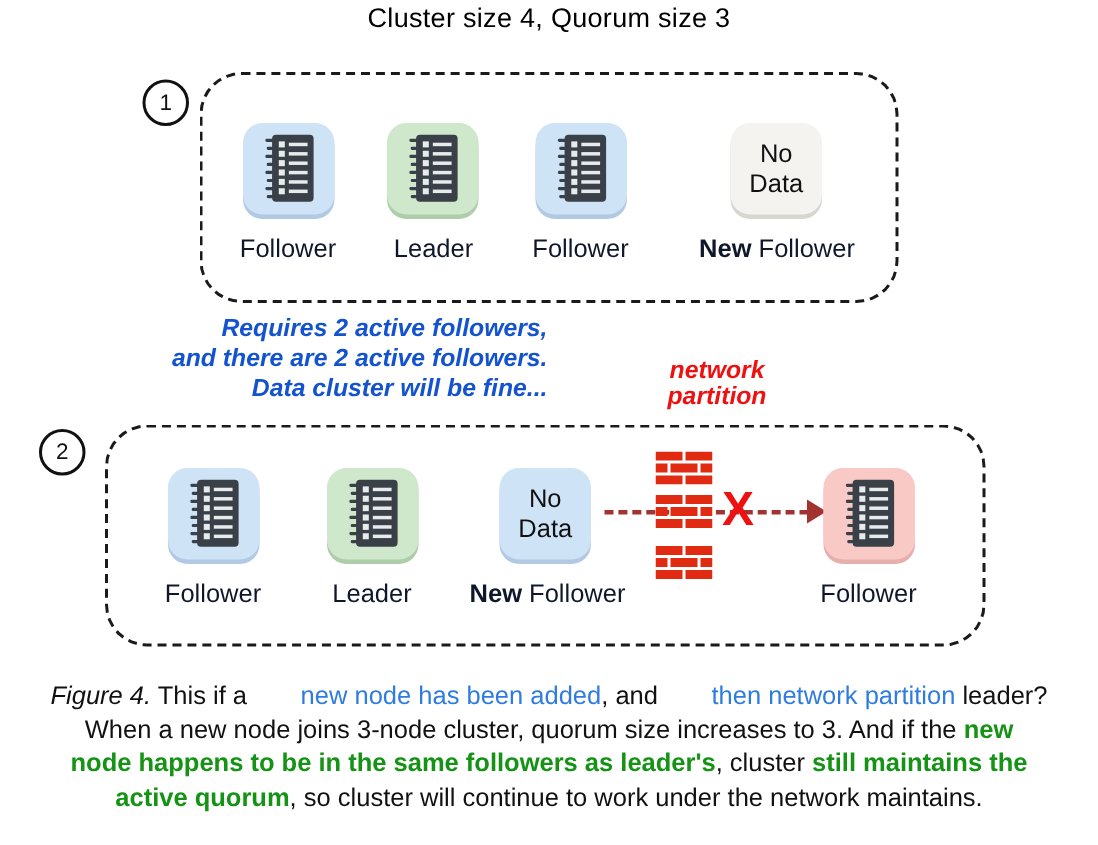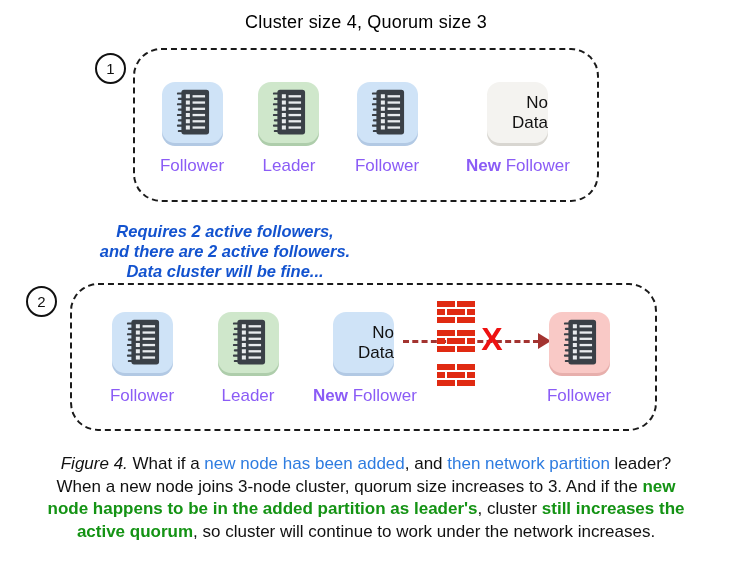--- a/index.html
+++ b/index.html
@@ -1,21 +1,21 @@
 <!DOCTYPE html>
 <html style="--node-blue: #cfe3f7; --node-green: #cfe7cb; --node-gray: #f4f3f0; --node-pink: #f9c9c6; --icon-dark: #3a4047; --note-blue: #1353cf; --alert-red: #ee1111; --arrow-dark-red: #a33330; --brick-red: #e02a12; --caption-blue: #2e7ce0; --caption-green: #149314;"><head>
 <meta charset="utf-8">
 <style>
   html,body{margin:0;padding:0;background:#fff;}
   .canvas{
     position:relative;width:732px;height:563px;background:#fff;overflow:hidden;
     font-family:"Liberation Sans", sans-serif;color:#111;
   }
   .title{
-    position:absolute;top:12px;left:0;right:0;text-align:center;
+    position:absolute;top:2px;left:0;right:0;text-align:center;
     font-size:18px;color:#000;letter-spacing:.2px;
   }
   .cluster-box{
     position:absolute;border:2px dashed #1a1a1a;border-radius:28px;background:transparent;
   }
   .box1{left:133px;top:48px;width:462px;height:150px;}
   .box2{left:70px;top:283px;width:583px;height:144px;}
   .num-circle{
     position:absolute;width:27px;height:27px;border:2px solid #111;border-radius:50%;
     display:flex;align-items:center;justify-content:center;font-size:15px;color:#111;background:#fff;
@@ -25,28 +25,28 @@
   .node{
     position:absolute;width:61px;height:61px;border-radius:13px;
     display:flex;align-items:center;justify-content:center;
   }
   .node svg{width:46px;height:50px;display:block;}
   .node-blue{background:var(--node-blue);box-shadow:0 3px 0 #b2c9e4;}
   .node-green{background:var(--node-green);box-shadow:0 3px 0 #aecdab;}
   .node-gray{background:var(--node-gray);box-shadow:0 3px 0 #d8d6d1;}
   .node-pink{background:var(--node-pink);box-shadow:0 3px 0 #e7afac;}
   .node-text{
-    flex-direction:column;font-size:17px;line-height:20px;color:#111;text-align:center;align-items:flex-end;
+    flex-direction:column;font-size:17px;line-height:20px;color:#111;text-align:center;
   }
   .nlabel{
-    position:absolute;width:120px;text-align:center;font-size:17px;color:#8b5cf6;white-space:nowrap;
+    position:absolute;width:120px;text-align:center;font-size:17px;color:#0f172a;white-space:nowrap;
   }
   .note-blue{
-    position:absolute;left:85px;top:209px;width:280px;text-align:center;
-    color:var(--note-blue);font-size:16.5px;font-weight:700;font-style:italic;line-height:20px;margin-top:12px;
+    position:absolute;left:85px;top:209px;width:280px;text-align:right;
+    color:var(--note-blue);font-size:16.5px;font-weight:700;font-style:italic;line-height:20px;
   }
   .note-red{
     position:absolute;left:416px;top:239px;width:124px;text-align:center;
     color:var(--alert-red);font-size:16.5px;font-weight:700;font-style:italic;line-height:17px;
   }
   .dash-line{
     position:absolute;left:403px;top:340px;width:136px;height:0;
     border-top:3px dashed var(--arrow-dark-red);
   }
   .arrow-head{
@@ -60,21 +60,21 @@
   }
   .bricks{position:absolute;width:38px;height:22px;}
   .bseg1{left:437px;top:301px;}
   .bseg2{left:437px;top:330px;}
   .bseg3{left:437px;top:364px;}
   .caption{
     position:absolute;left:10px;top:453px;width:712px;text-align:center;
     font-size:17px;line-height:22.5px;color:#111;
   }
   .cap-it{font-style:italic;margin-top:28px;}
-  .cap-blue{color:var(--caption-blue);}
+  .cap-blue{color:var(--caption-blue);margin-left:31px;}
   .cap-green{color:var(--caption-green);font-weight:700;}
   .defs{position:absolute;width:0;height:0;}
 </style>
 </head>
 <body>
 
 <div class="canvas">
 
   <svg class="defs" aria-hidden="true">
     <defs>
@@ -147,20 +147,24 @@
   <div class="nlabel" style="left:132px;top:156px;"><b></b><span>Follower</span></div>
   <div class="nlabel" style="left:229px;top:156px;"><b></b><span>Leader</span></div>
   <div class="nlabel" style="left:327px;top:156px;"><b></b><span>Follower</span></div>
   <div class="nlabel" style="left:458px;top:156px;"><b>New</b><span> Follower</span></div>
 
   <div class="note-blue">
     <div>Requires 2 active followers,</div>
     <div>and there are 2 active followers.</div>
     <div>Data cluster will be fine...</div>
   </div>
+  <div class="note-red">
+    <div>network</div>
+    <div>partition</div>
+  </div>
 
   <div class="num-circle c2">
     <span>2</span>
   </div>
   <div class="cluster-box box2"></div>
 
   <div class="node node-blue" style="left:112px;top:312px;">
     <svg>
         <use href="#notebook"></use>
       </svg>
@@ -193,19 +197,19 @@
         <use href="#notebook"></use>
       </svg>
   </div>
 
   <div class="nlabel" style="left:82px;top:386px;"><b></b><span>Follower</span></div>
   <div class="nlabel" style="left:188px;top:386px;"><b></b><span>Leader</span></div>
   <div class="nlabel" style="left:305px;top:386px;"><b>New</b><span> Follower</span></div>
   <div class="nlabel" style="left:519px;top:386px;"><b></b><span>Follower</span></div>
 
   <div class="caption">
-    <span class="cap-it">Figure 4.</span><span> What if a </span><span class="cap-blue">new node has been added</span><span>, and </span><span class="cap-blue">then network partition</span><span> leader?</span><br>
+    <span class="cap-it">Figure 4.</span><span> This if a </span><span class="cap-blue">new node has been added</span><span>, and </span><span class="cap-blue">then network partition</span><span> leader?</span><br>
     <span>When a new node joins 3-node cluster, quorum size increases to 3. And if the </span><span class="cap-green">new</span><br>
-    <span class="cap-green">node happens to be in the added partition as leader's</span><span>, cluster </span><span class="cap-green">still increases the</span><br>
-    <span class="cap-green">active quorum</span><span>, so cluster will continue to work under the network increases.</span>
+    <span class="cap-green">node happens to be in the same followers as leader's</span><span>, cluster </span><span class="cap-green">still maintains the</span><br>
+    <span class="cap-green">active quorum</span><span>, so cluster will continue to work under the network maintains.</span>
   </div>
 
 </div>
 
 </body></html>

